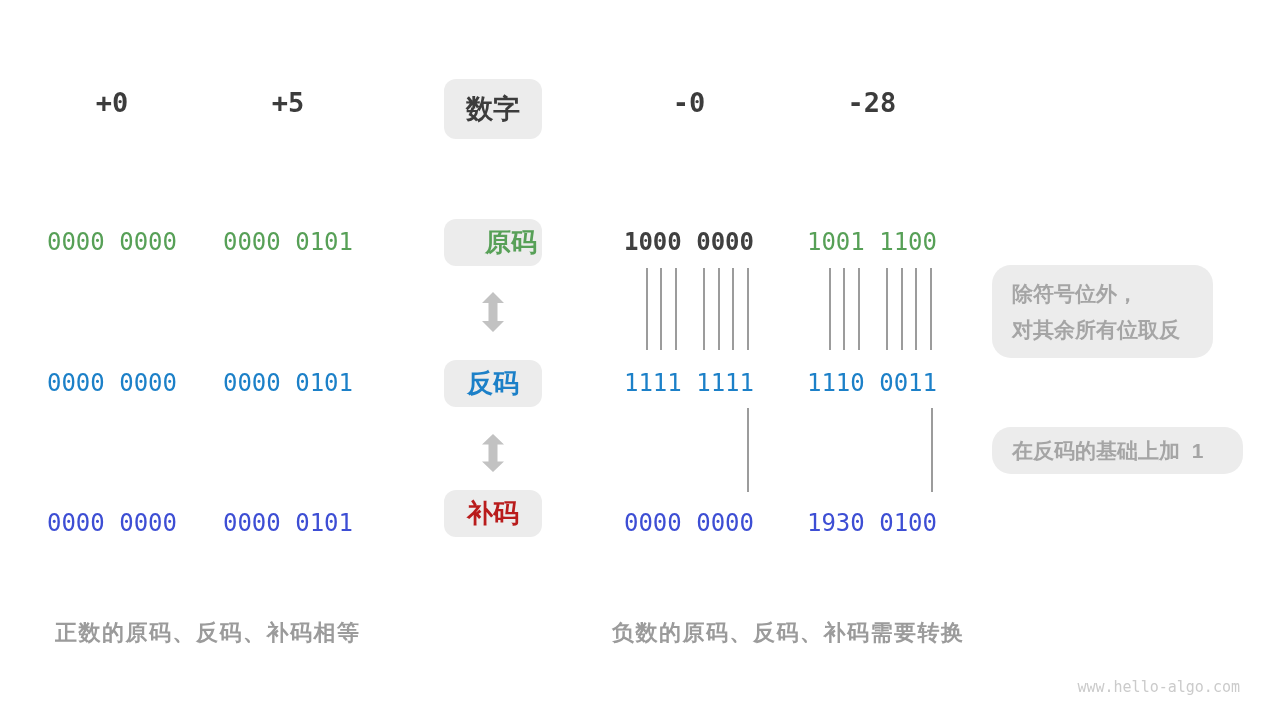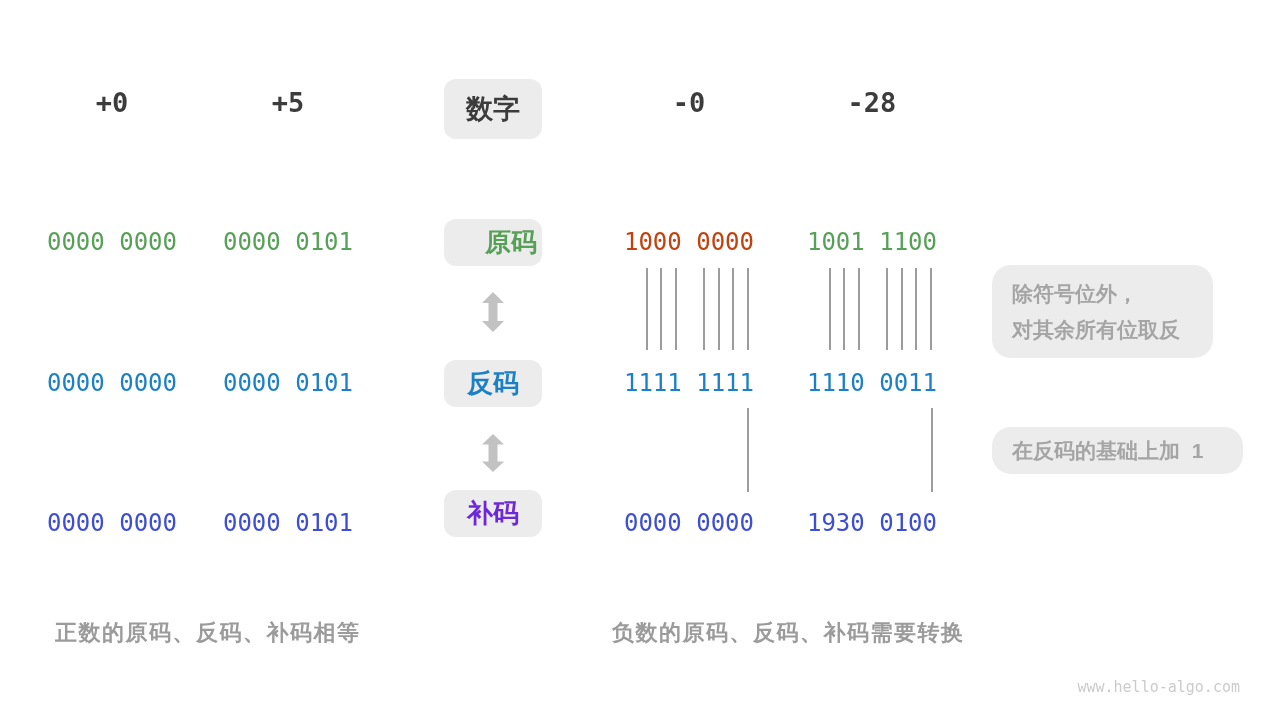--- a/index.html
+++ b/index.html
@@ -67,21 +67,21 @@
   <div class="hnum c-h" style="left:32px">+0</div>
   <div class="hnum" style="left:208px">+5</div>
   <div class="hnum" style="left:609px">-0</div>
   <div class="hnum" style="left:792px">-28</div>
   <div class="pill pill-top">
     <span>数字</span>
   </div>
 
   <div class="bin r0 c0" style="color: rgb(87, 160, 87);">0000 0000</div>
   <div class="bin r0 c1" style="color: rgb(87, 160, 87);">0000 0101</div>
-  <div class="bin r0 c2" style="color: #c2410c;">1000 0000</div>
+  <div class="bin r0 c2" style="color: #404040; font-weight: bold;">1000 0000</div>
   <div class="bin r0 c3" style="color: rgb(87, 160, 87);">1001 1100</div>
   <div class="pill pill-row0">
     <span style="color: rgb(87, 160, 87); margin-left: 36px;">原码</span>
   </div>
 
   <div class="arrow" style="top:291px">
     <svg width="26" height="42" viewBox="0 0 26 42">
       <path d="M13 1 L24 12 L17.5 12 L17.5 30 L24 30 L13 41 L2 30 L8.5 30 L8.5 12 L2 12 Z" fill="#c2c2c2"></path>
     </svg>
   </div>
@@ -116,21 +116,21 @@
   </div>
 
   <div class="tick tb" style="left:747px"></div>
   <div class="tick tb" style="left:931px"></div>
 
   <div class="bin r2 c0" style="color: rgb(61, 78, 212);">0000 0000</div>
   <div class="bin r2 c1" style="color: rgb(61, 78, 212);">0000 0101</div>
   <div class="bin r2 c2" style="color: rgb(61, 78, 212);">0000 0000</div>
   <div class="bin r2 c3" style="color: rgb(61, 78, 212);">1930 0100</div>
   <div class="pill pill-row2">
-    <span style="color: #6d28d9;">补码</span>
+    <span style="color: #b91c1c;">补码</span>
   </div>
 
   <div class="note note1">
     <span>除符号位外，</span>
     <span>对其余所有位取反</span>
   </div>
   <div class="note note2">在反码的基础上加  1</div>
 
   <div class="cap cap-pos">正数的原码、反码、补码相等</div>
   <div class="cap cap-neg">负数的原码、反码、补码需要转换</div>

